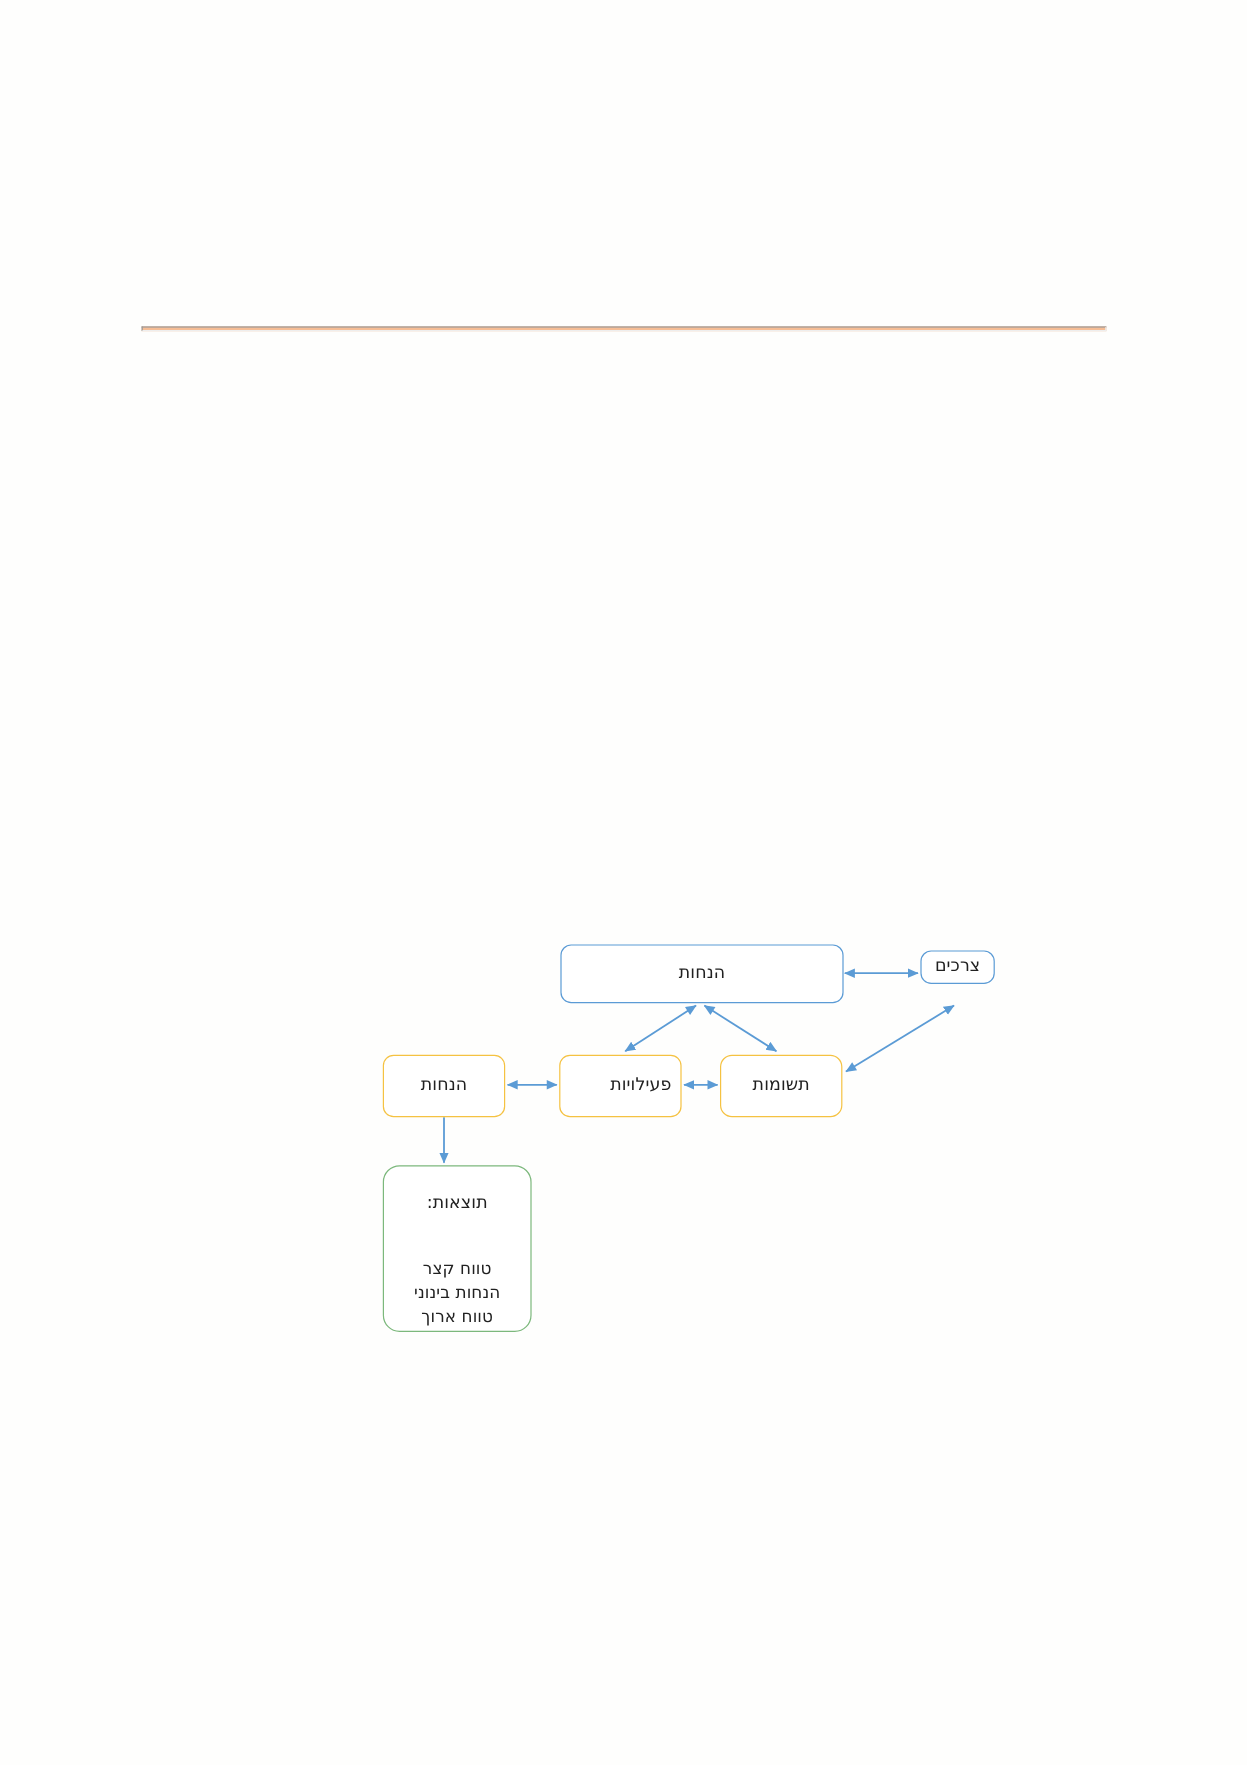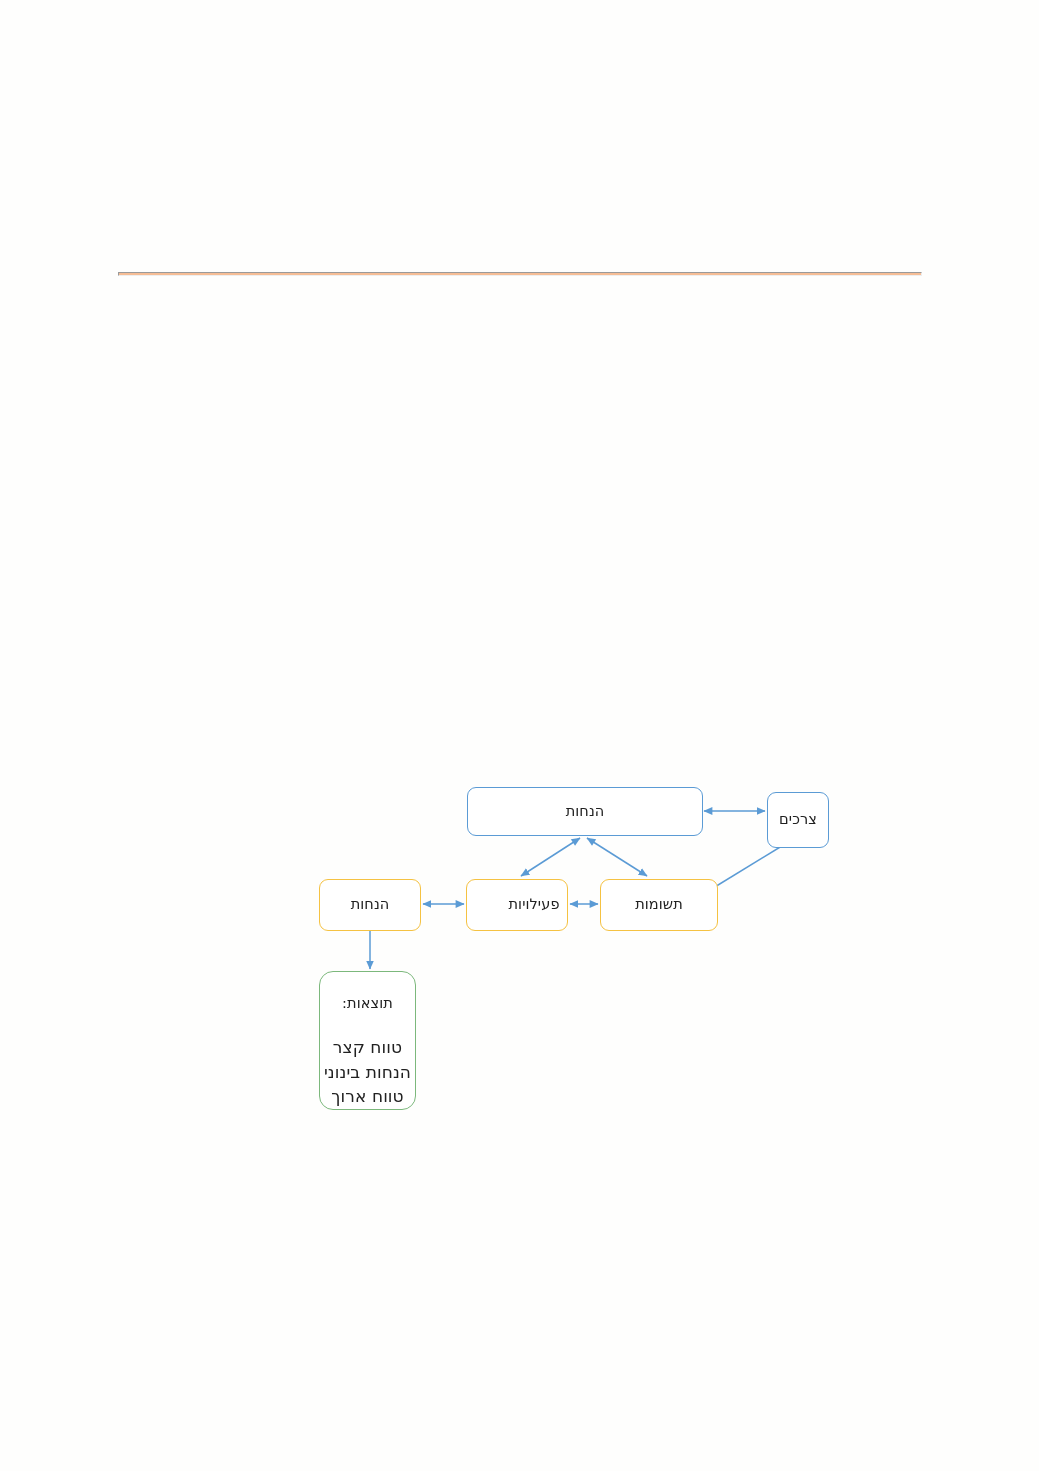--- a/index.html
+++ b/index.html
@@ -61,30 +61,30 @@
     font-size: 14.5px;
     line-height: 1.35;
     letter-spacing: 0.1px;
   }
   .node.blue   { border: 1.4px solid #5b9bd5; }
   .node.yellow { border: 1.7px solid #f5c242; }
   .node.green  { border: 1.5px solid #7cb87c; border-radius: 14px; }
 
   
   #node-assumptions { left: 467px; top: 787px;  width: 236px; height: 49px; }
-  #node-needs       { left: 767px; top: 792px;  width: 62px;  height: 56px; }
+  #node-needs       { left: 767px; top: 792px;  width: 62px;  height: 28px; }
   #node-outputs     { left: 319px; top: 879px;  width: 102px; height: 52px; }
   #node-activities  { left: 466px; top: 879px;  width: 102px; height: 52px; padding-left: 34px; }
-  #node-inputs      { left: 600px; top: 879px;  width: 118px; height: 52px; }
-  #node-results     { left: 319px; top: 971px;  width: 97px; height: 139px; justify-content: flex-end; padding-top: 22px; }
+  #node-inputs      { left: 600px; top: 879px;  width: 102px; height: 52px; border-radius: 10px; }
+  #node-results     { left: 319px; top: 971px;  width: 124px; height: 139px; justify-content: flex-start; padding-top: 22px; gap: 12px; }
 
   #node-results .results-title { font-size: 14.5px; }
   #node-results .results-list {
     margin-top: 22px;
-    font-size: 17px;
+    font-size: 14px;
     line-height: 1.45;
   }
   #node-results .results-list div { white-space: nowrap; }
 </style>
 </head>
 <body>
 
 <div id="page">
 
   <hr id="top-rule">

